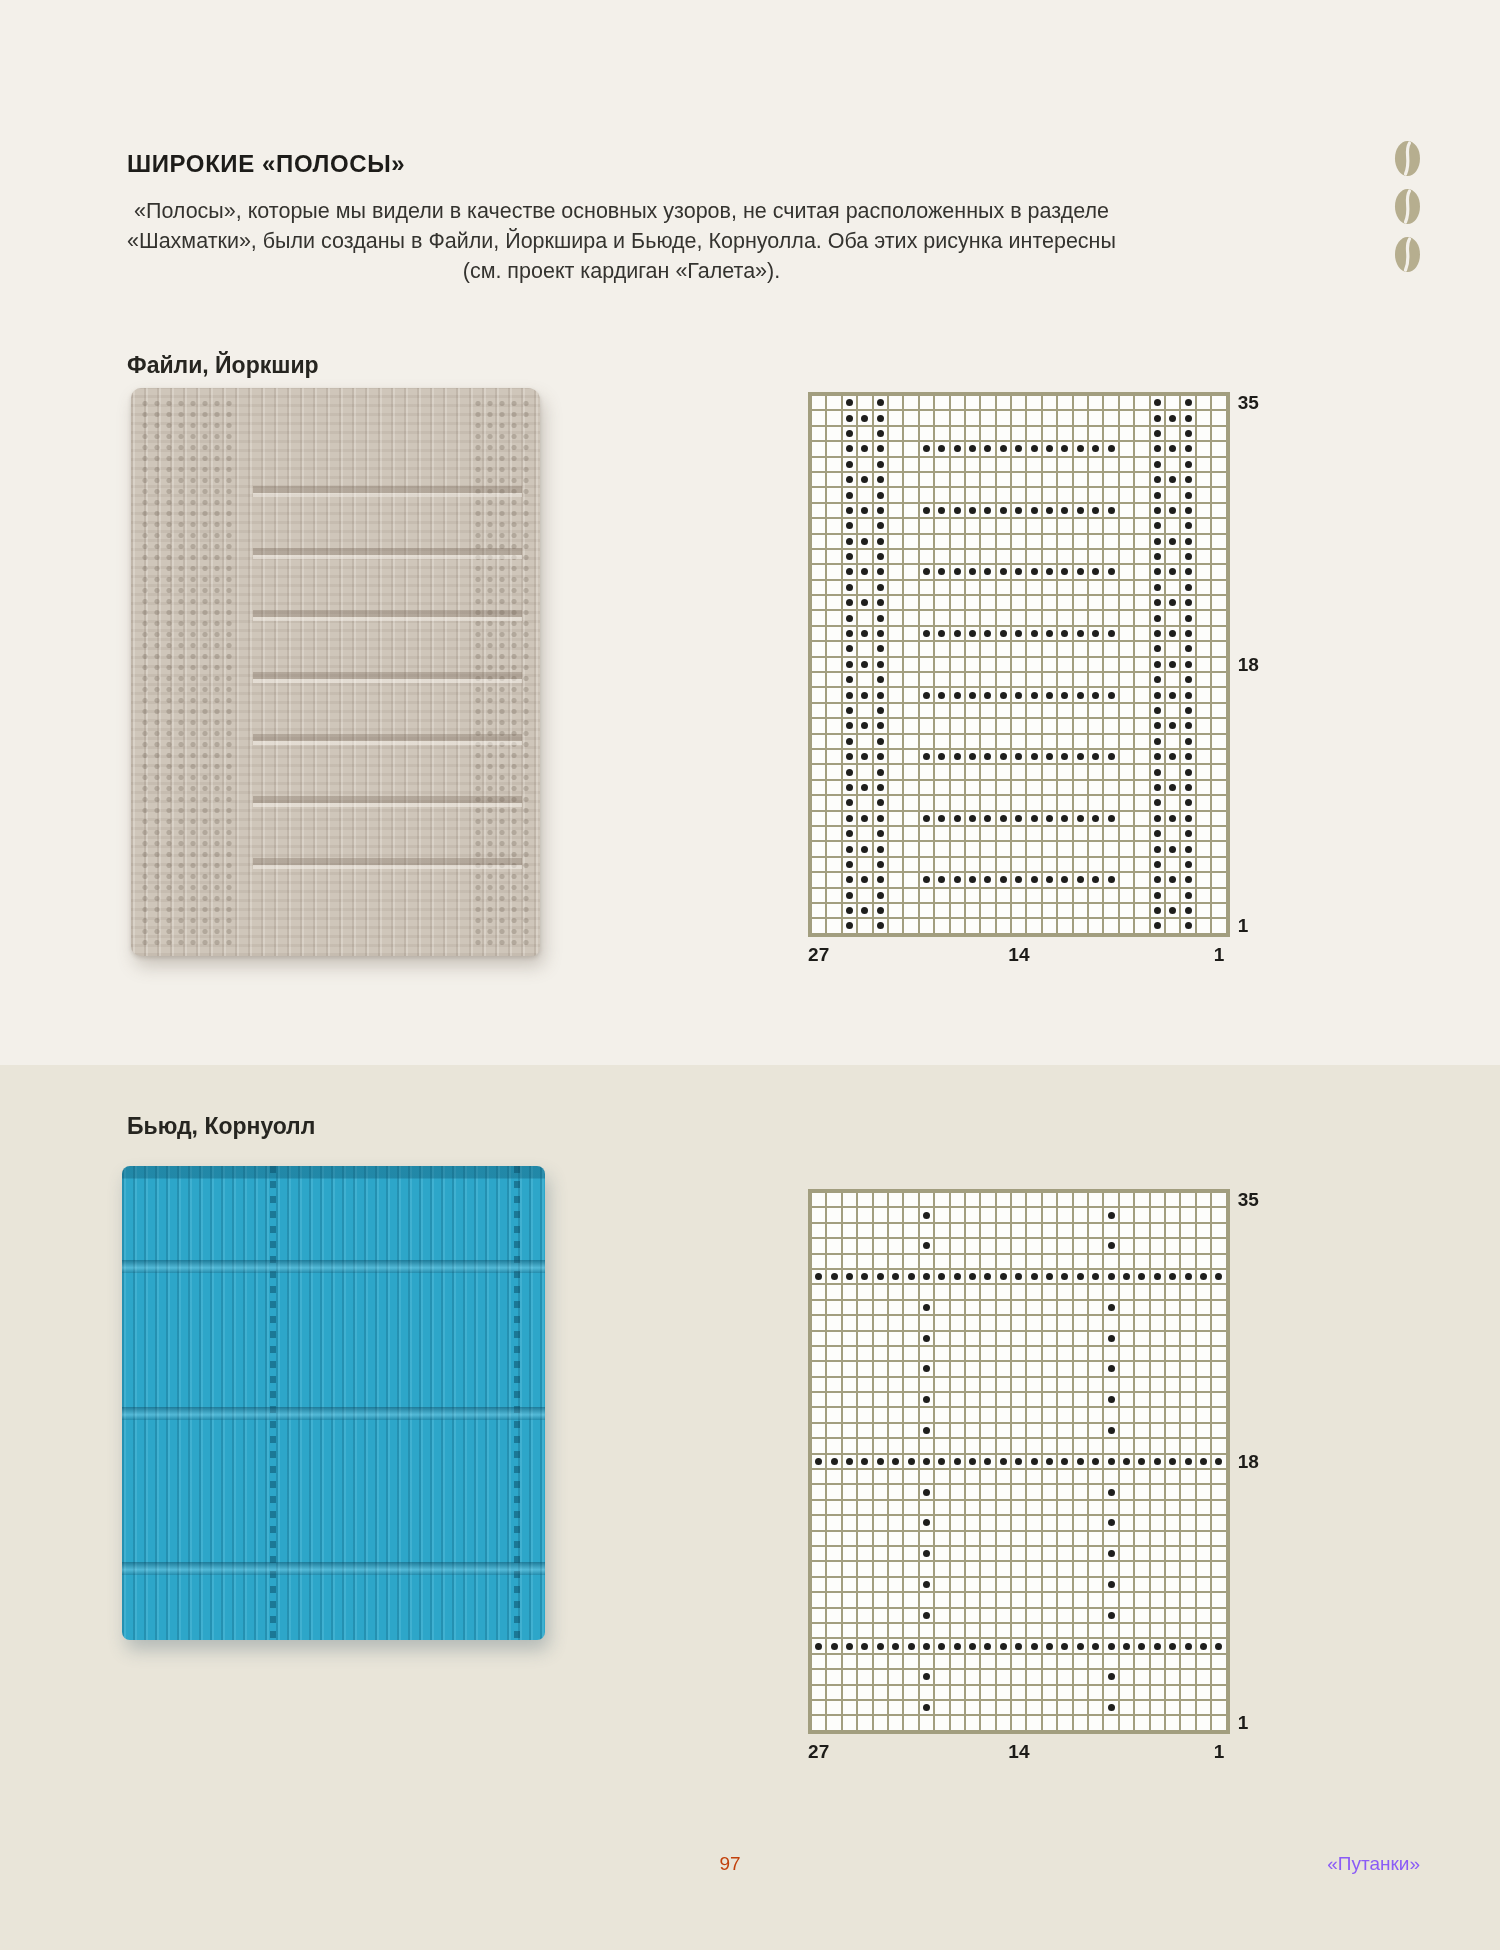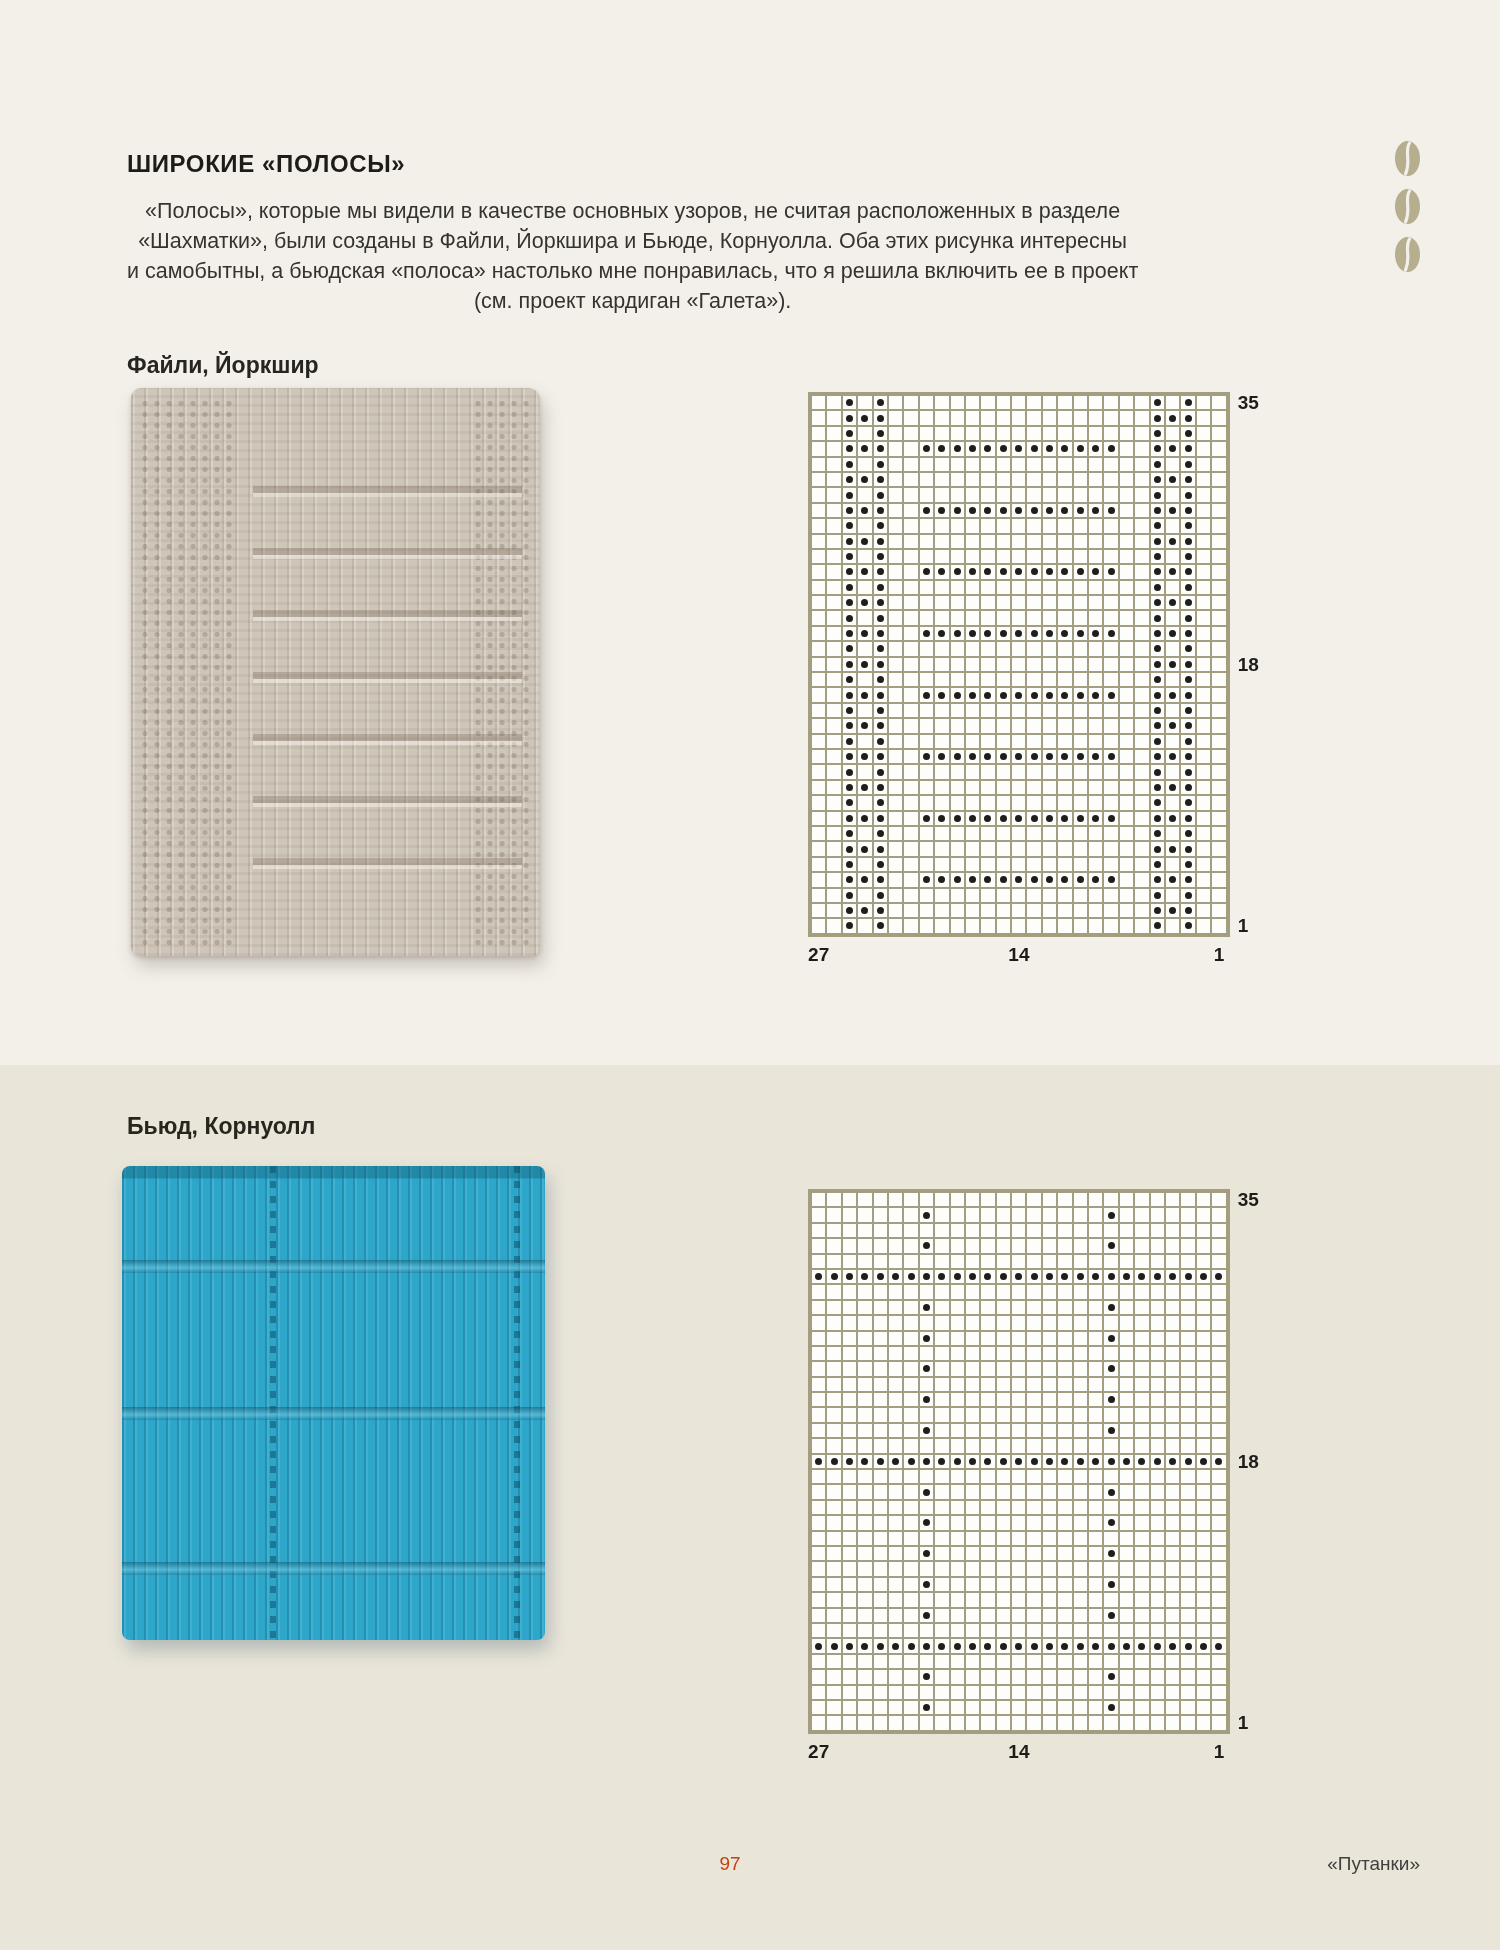--- a/index.html
+++ b/index.html
@@ -95,34 +95,33 @@
   }
   .row-label{transform:translateY(-50%);}
   .col-label{transform:translateX(-50%);}
   
   .page-number{
     position:absolute;left:690px;top:1853px;width:80px;text-align:center;
     font-size:19px;color:#c2410c;
   }
   .footer-chapter{
     position:absolute;right:80px;top:1853px;
-    font-size:19px;color:#404040;
+    font-size:19px;color:#8b5cf6;
   }
 </style>
 </head>
 <body>
 
 <div class="bg-bottom"></div>
 
 <h1 class="page-title">ШИРОКИЕ «ПОЛОСЫ»</h1>
 
 <div class="intro">
   <div>«Полосы», которые мы видели в качестве основных узоров, не считая расположенных в разделе</div>
   <div>«Шахматки», были созданы в Файли, Йоркшира и Бьюде, Корнуолла. Оба этих рисунка интересны</div>
-  <div>и самобытны, а бьюдская «полоса» настолько мне понравилась, что я решила включить ее в проект</div>
   <div>(см. проект кардиган «Галета»).</div>
 </div>
 
 <div class="beans">
   <svg class="bean" viewBox="0 0 27 37">
     <ellipse cx="13.5" cy="18.5" rx="12.5" ry="17.6" fill="#b6ae8f"></ellipse>
     <path d="M15.5 3 C 10 12, 17.5 20, 11.5 34" stroke="#f3f0ea" stroke-width="3.2" fill="none" stroke-linecap="round"></path>
   </svg>
   <svg class="bean" viewBox="0 0 27 37">
     <ellipse cx="13.5" cy="18.5" rx="12.5" ry="17.6" fill="#b6ae8f"></ellipse>

